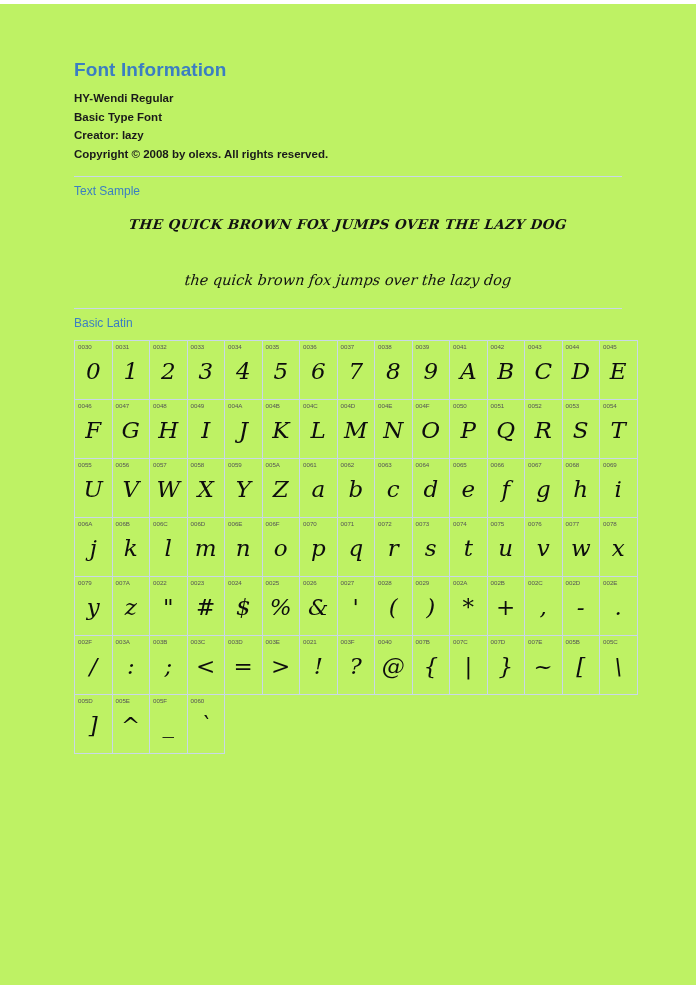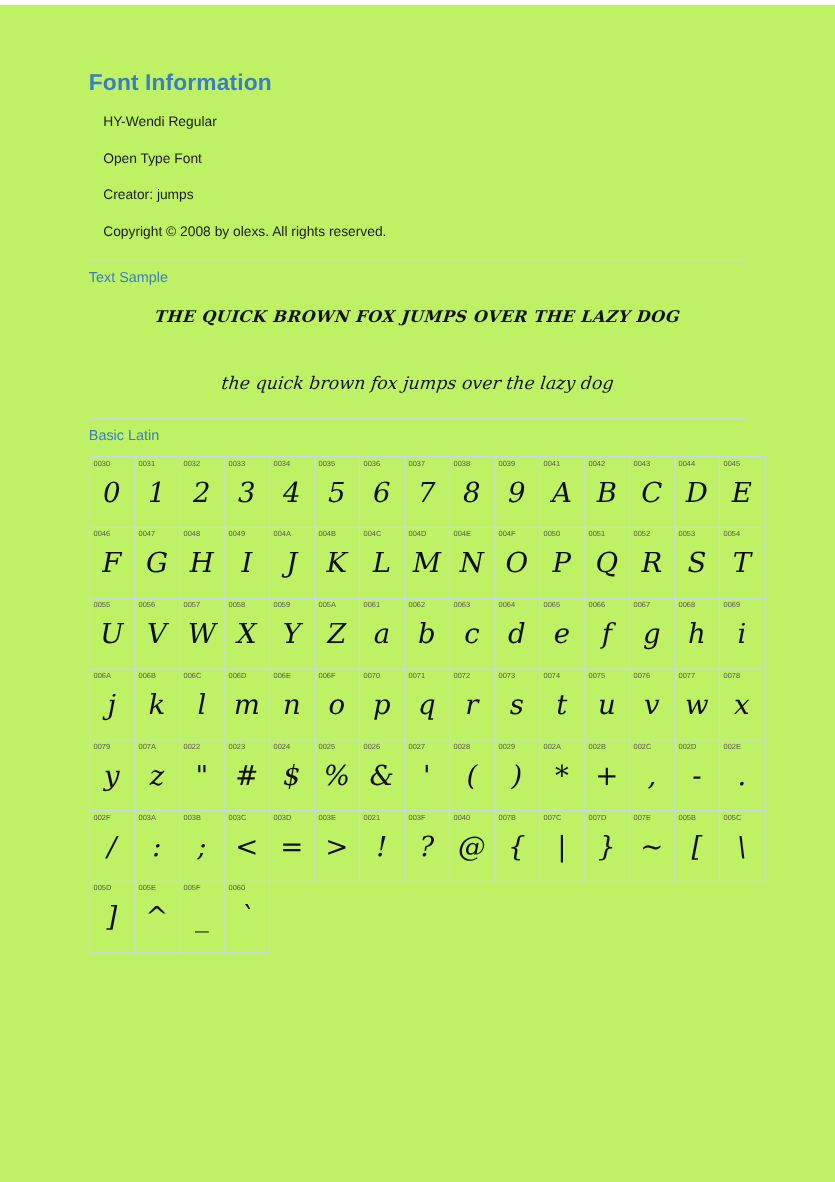--- a/index.html
+++ b/index.html
@@ -30,24 +30,24 @@
   }
   .doc-title {
     font-size: 19px;
     font-weight: bold;
     color: #3b7ec2;
     margin: 0 0 8px 0;
     letter-spacing: 0.1px;
   }
   .meta-line {
     font-size: 11.5px;
-    font-weight: normal;
+    font-weight: bold;
     color: #1a1a1a;
     line-height: 18.5px;
-    margin: 12px;
+    margin: 0;
   }
   .section-rule {
     border: none;
     border-top: 1px solid #c9d8e8;
     margin: 13px 0 7px 0;
     height: 0;
   }
   .section-title {
     font-size: 12px;
     font-weight: normal;
@@ -118,22 +118,22 @@
 </head>
 <body>
 
 <div class="page">
   <div class="content">
 
     <h1 class="doc-title">Font Information</h1>
 
     <div>
       <p class="meta-line">HY-Wendi Regular</p>
-      <p class="meta-line">Open Type Font</p>
-      <p class="meta-line">Creator: jumps</p>
+      <p class="meta-line">Basic Type Font</p>
+      <p class="meta-line">Creator: lazy</p>
       <p class="meta-line">Copyright © 2008 by olexs. All rights reserved.</p>
     </div>
 
     <hr class="section-rule">
     <h2 class="section-title">Text Sample</h2>
 
     <div class="sample-block">
       <span class="sample-line sample-upper">THE QUICK BROWN FOX JUMPS OVER THE LAZY DOG</span>
       <span class="sample-line sample-lower">the quick brown fox jumps over the lazy dog</span>
     </div>

